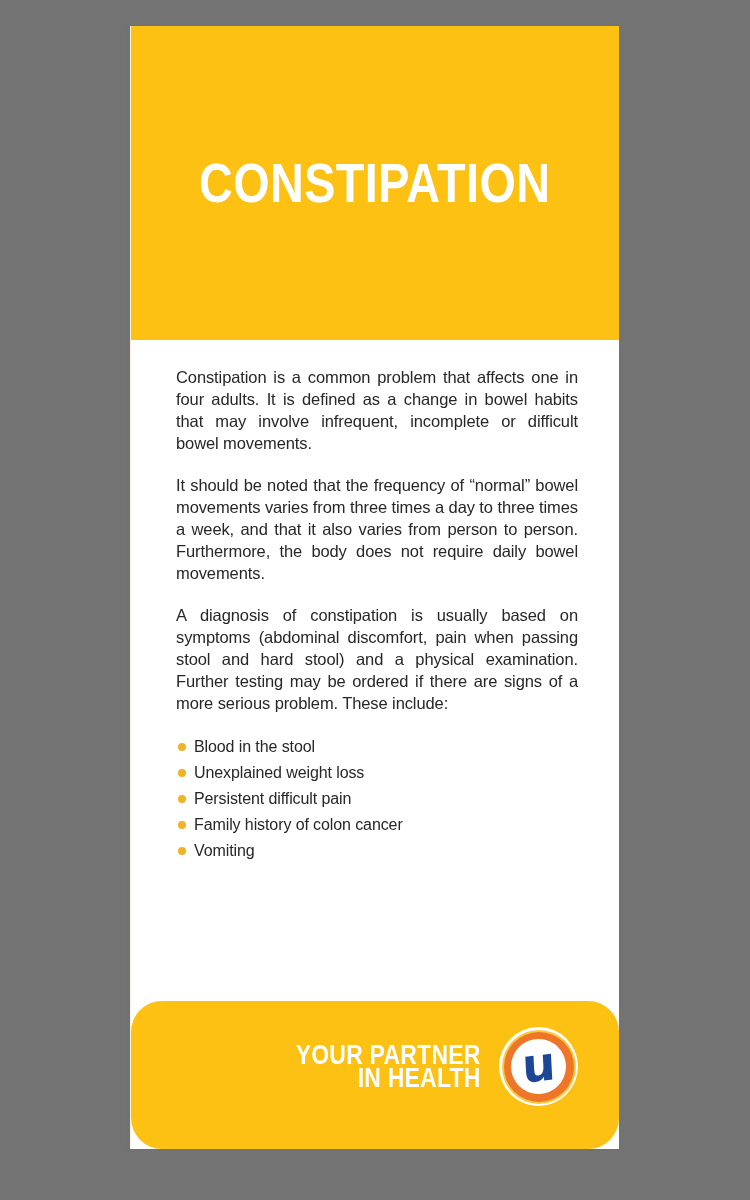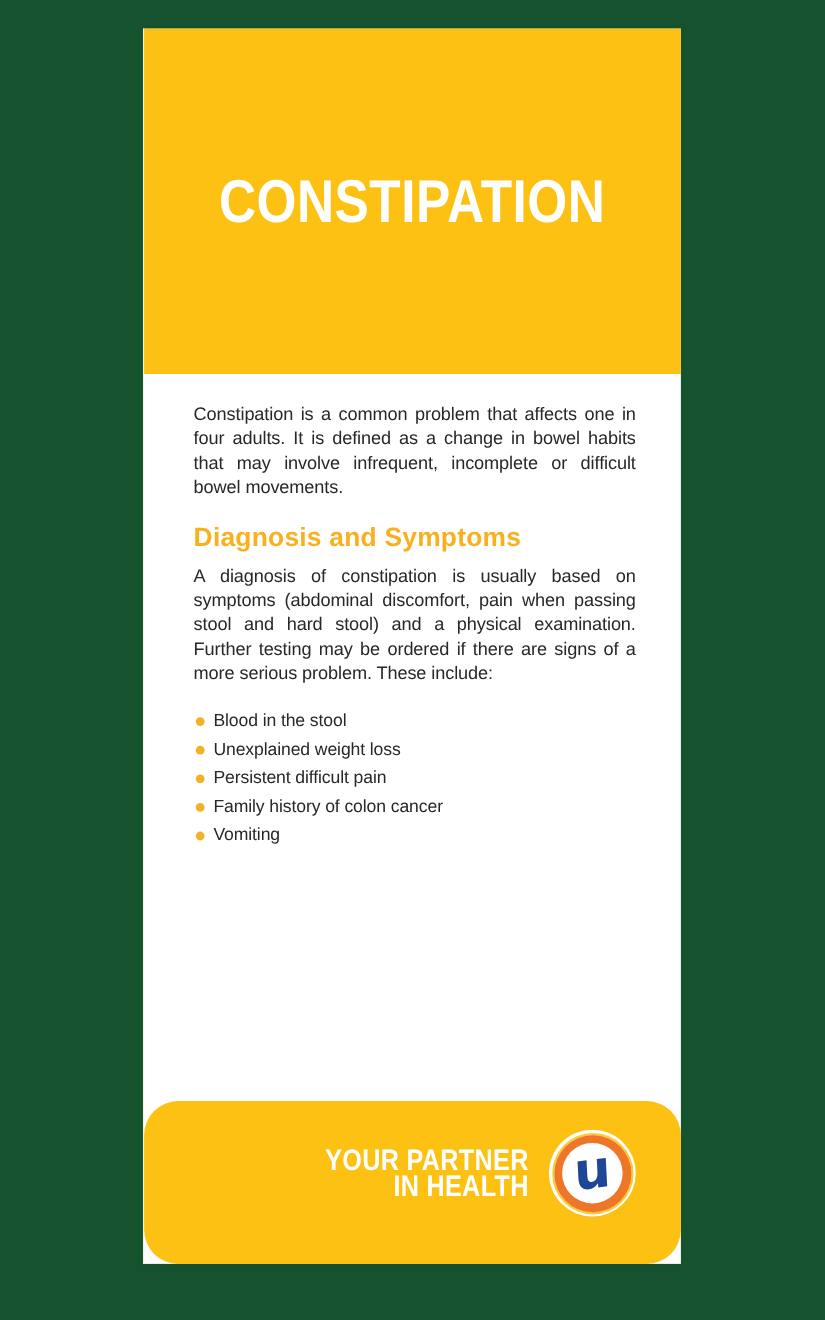--- a/index.html
+++ b/index.html
@@ -2,21 +2,21 @@
 <html><head>
 <meta charset="utf-8">
 <style>
   * { margin: 0; padding: 0; box-sizing: border-box; }
   html, body { background: #ffffff; }
   body {
     width: 750px; height: 1200px;
     font-family: "Liberation Sans", sans-serif;
     position: relative; overflow: hidden;
   }
-  .stage { position: absolute; inset: 0; background: #14532d; }
+  .stage { position: absolute; inset: 0; background: #737373; }
 
   .brochure {
     position: absolute; left: 130px; top: 26px;
     width: 489px; height: 1123px;
     background: #ffffff;
     border-left: 1px solid #f5f1e2;
     box-shadow: -2px 0 3px rgba(120,110,70,0.04);
     display: flex; flex-direction: column;
   }
 
@@ -99,22 +99,22 @@
 
 <div class="stage">
   <div class="brochure">
 
     <header class="hero">
       <h1>CONSTIPATION</h1>
     </header>
 
     <main class="content">
       <p>Constipation is a common problem that affects one in four adults. It is defined as a change in bowel habits that may involve infrequent, incomplete or difficult bowel movements.</p>
+      <p>It should be noted that the frequency of “normal” bowel movements varies from three times a day to three times a week, and that it also varies from person to person. Furthermore, the body does not require daily bowel movements.</p>
 
-      <h2>Diagnosis and Symptoms</h2>
       <p class="section-body">A diagnosis of constipation is usually based on symptoms (abdominal discomfort, pain when passing stool and hard stool) and a physical examination. Further testing may be ordered if there are signs of a more serious problem. These include:</p>
 
       <ul class="symptoms">
         <li>
           <span class="dot"></span>
           <span>Blood in the stool</span>
         </li>
         <li>
           <span class="dot"></span>
           <span>Unexplained weight loss</span>

